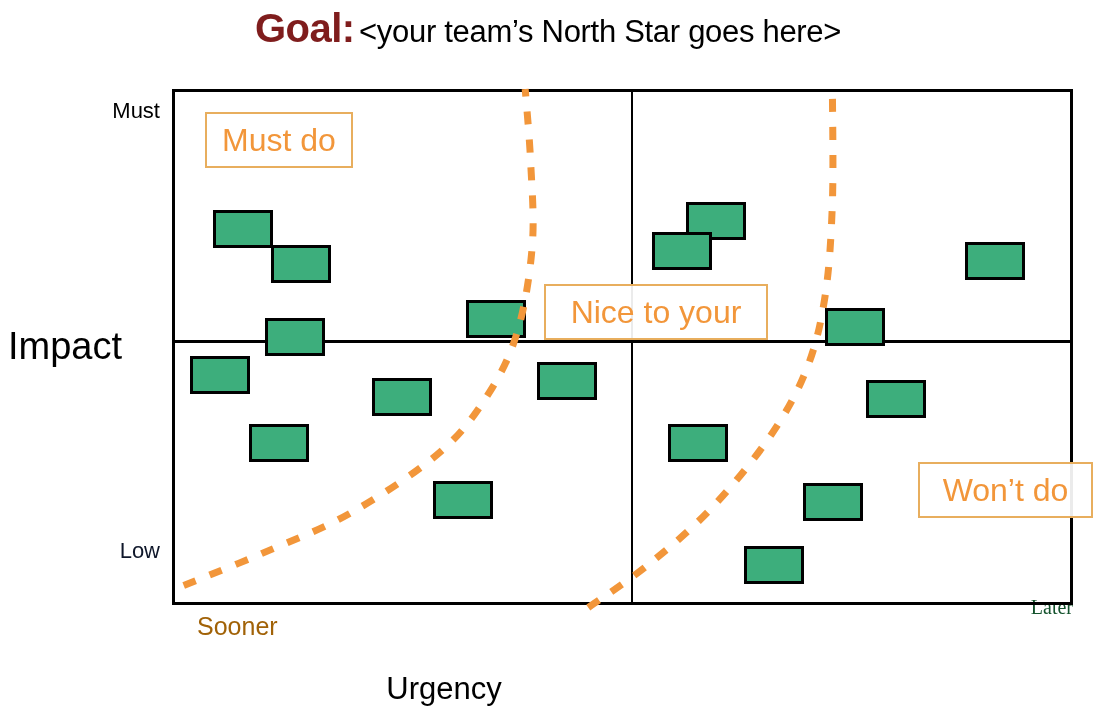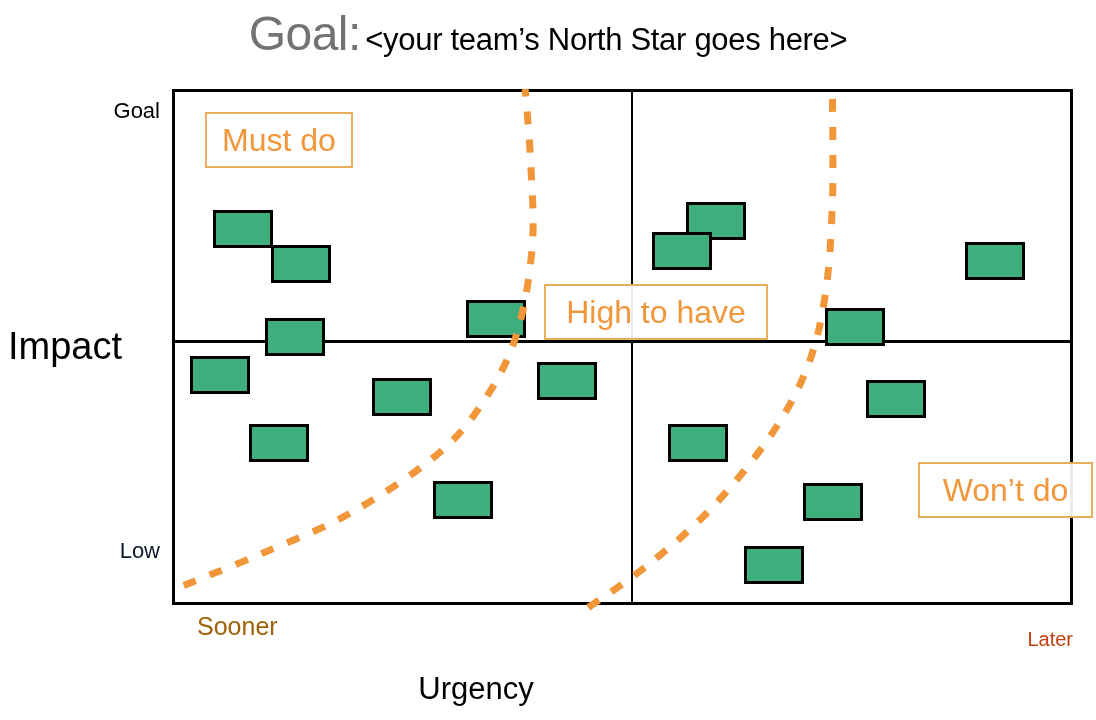--- a/index.html
+++ b/index.html
@@ -13,21 +13,21 @@
   }
   #root{position:absolute;inset:0;}
 
   
   .title{
     position:absolute;left:0;top:6px;width:1096px;
     text-align:center;
     white-space:nowrap;
   }
   .title .goal{
-    font-size:48px;font-weight:400;letter-spacing:-0.5px;color:#737373;
+    font-size:40px;font-weight:700;letter-spacing:-0.5px;color:#7f1d1d;
   }
   .title .subject{
     font-size:31px;font-weight:400;letter-spacing:-0.3px;color:#000;
   }
 
   
   .ylabel{
     position:absolute;left:8px;top:325px;
     font-size:38px;color:#000;
   }
@@ -37,26 +37,26 @@
   }
   .ytick-low{
     position:absolute;left:56px;top:538px;width:104px;
     text-align:right;font-size:22px;color:#0f172a;
   }
   .xtick-sooner{
     position:absolute;left:183px;top:612px;
     font-size:25px;color:#a16207;margin-left:14px;
   }
   .xtick-later{
-    position:absolute;left:0;top:628px;width:1073px;
-    text-align:right;font-size:20px;color:#c2410c;
+    position:absolute;left:0;top:596px;width:1073px;
+    text-align:right;font-size:20px;color:#14532d;font-family:Liberation Serif, serif;
   }
   .xlabel{
     position:absolute;left:0;top:671px;width:888px;
-    text-align:center;font-size:31px;color:#000;padding-left:32px;
+    text-align:center;font-size:31px;color:#000;
   }
 
   
   .plot{
     position:absolute;
     left:172px;top:89px;
     width:901px;height:516px;
     border:3px solid #000;
     box-sizing:border-box;
     padding-left:40px;
@@ -107,21 +107,21 @@
 <body>
 
 <div id="root">
 
   <div class="title">
     <span class="goal">Goal:</span>
     <span class="subject">&lt;your team’s North Star goes here&gt;</span>
   </div>
 
   <div class="ylabel">Impact</div>
-  <div class="ytick-high">Goal</div>
+  <div class="ytick-high">Must</div>
   <div class="ytick-low">Low</div>
 
   <div class="xtick-sooner">Sooner</div>
   <div class="xtick-later">Later</div>
   <div class="xlabel">Urgency</div>
 
   <div class="plot">
     <div class="divider-v"></div>
     <div class="divider-h"></div>
 
@@ -139,21 +139,21 @@
         <div class="item" style="background: rgb(61, 174, 124); border-color: rgb(0, 0, 0); width: 60px; height: 38px; left: 361.935px; top: 269.96px;"></div>
         <div class="item" style="background: rgb(61, 174, 124); border-color: rgb(0, 0, 0); width: 60px; height: 38px; left: 73.615px; top: 331.88px;"></div>
         <div class="item" style="background: rgb(61, 174, 124); border-color: rgb(0, 0, 0); width: 60px; height: 38px; left: 258.32px; top: 388.64px;"></div>
         <div class="item" style="background: rgb(61, 174, 124); border-color: rgb(0, 0, 0); width: 60px; height: 38px; left: 690.8px; top: 288.02px;"></div>
         <div class="item" style="background: rgb(61, 174, 124); border-color: rgb(0, 0, 0); width: 60px; height: 38px; left: 492.58px; top: 331.88px;"></div>
         <div class="item" style="background: rgb(61, 174, 124); border-color: rgb(0, 0, 0); width: 60px; height: 38px; left: 627.73px; top: 391.22px;"></div>
         <div class="item" style="background: rgb(61, 174, 124); border-color: rgb(0, 0, 0); width: 60px; height: 38px; left: 569.165px; top: 454.172px;"></div>
       </div>
 
     <div class="qlabel must">Must do</div>
-    <div class="qlabel nice">High to have</div>
+    <div class="qlabel nice">Nice to your</div>
     <div class="qlabel wont">Won’t do</div>
   </div>
 
   <svg class="curves" viewBox="0 0 1096 720">
     <path id="curve-0" fill="none" stroke-width="7" stroke-linecap="butt" stroke-dasharray="13 15" d="M 183.7 585.4 C 196.8 580.1, 234.0 565.6, 262.1 553.4 C 290.2 541.2, 322.2 529.3, 352.2 512.1 C 382.2 494.9, 419.0 470.8, 442.3 450.2 C 465.6 429.6, 479.1 408.9, 491.9 388.3 C 504.6 367.6, 512.1 350.4, 518.9 326.4 C 525.6 302.3, 530.4 271.3, 532.4 243.8 C 534.4 216.3, 531.8 187.0, 530.6 161.2 C 529.4 135.4, 526.1 101.0, 525.2 89.0" stroke="#F2963A"></path>
     <path id="curve-1" fill="none" stroke-width="7" stroke-linecap="butt" stroke-dasharray="13 15" d="M 588.3 607.6 C 598.5 600.3, 628.8 580.5, 649.5 563.7 C 670.3 547.0, 692.3 528.5, 712.6 507.0 C 732.9 485.5, 755.4 457.9, 771.2 434.7 C 786.9 411.5, 798.2 390.9, 807.2 367.6 C 816.2 344.4, 821.0 322.9, 825.2 295.4 C 829.4 267.9, 831.2 236.9, 832.4 202.5 C 833.6 168.1, 832.4 107.9, 832.4 89.0" stroke="#F2963A"></path>
   </svg>
 
 </div>
 

